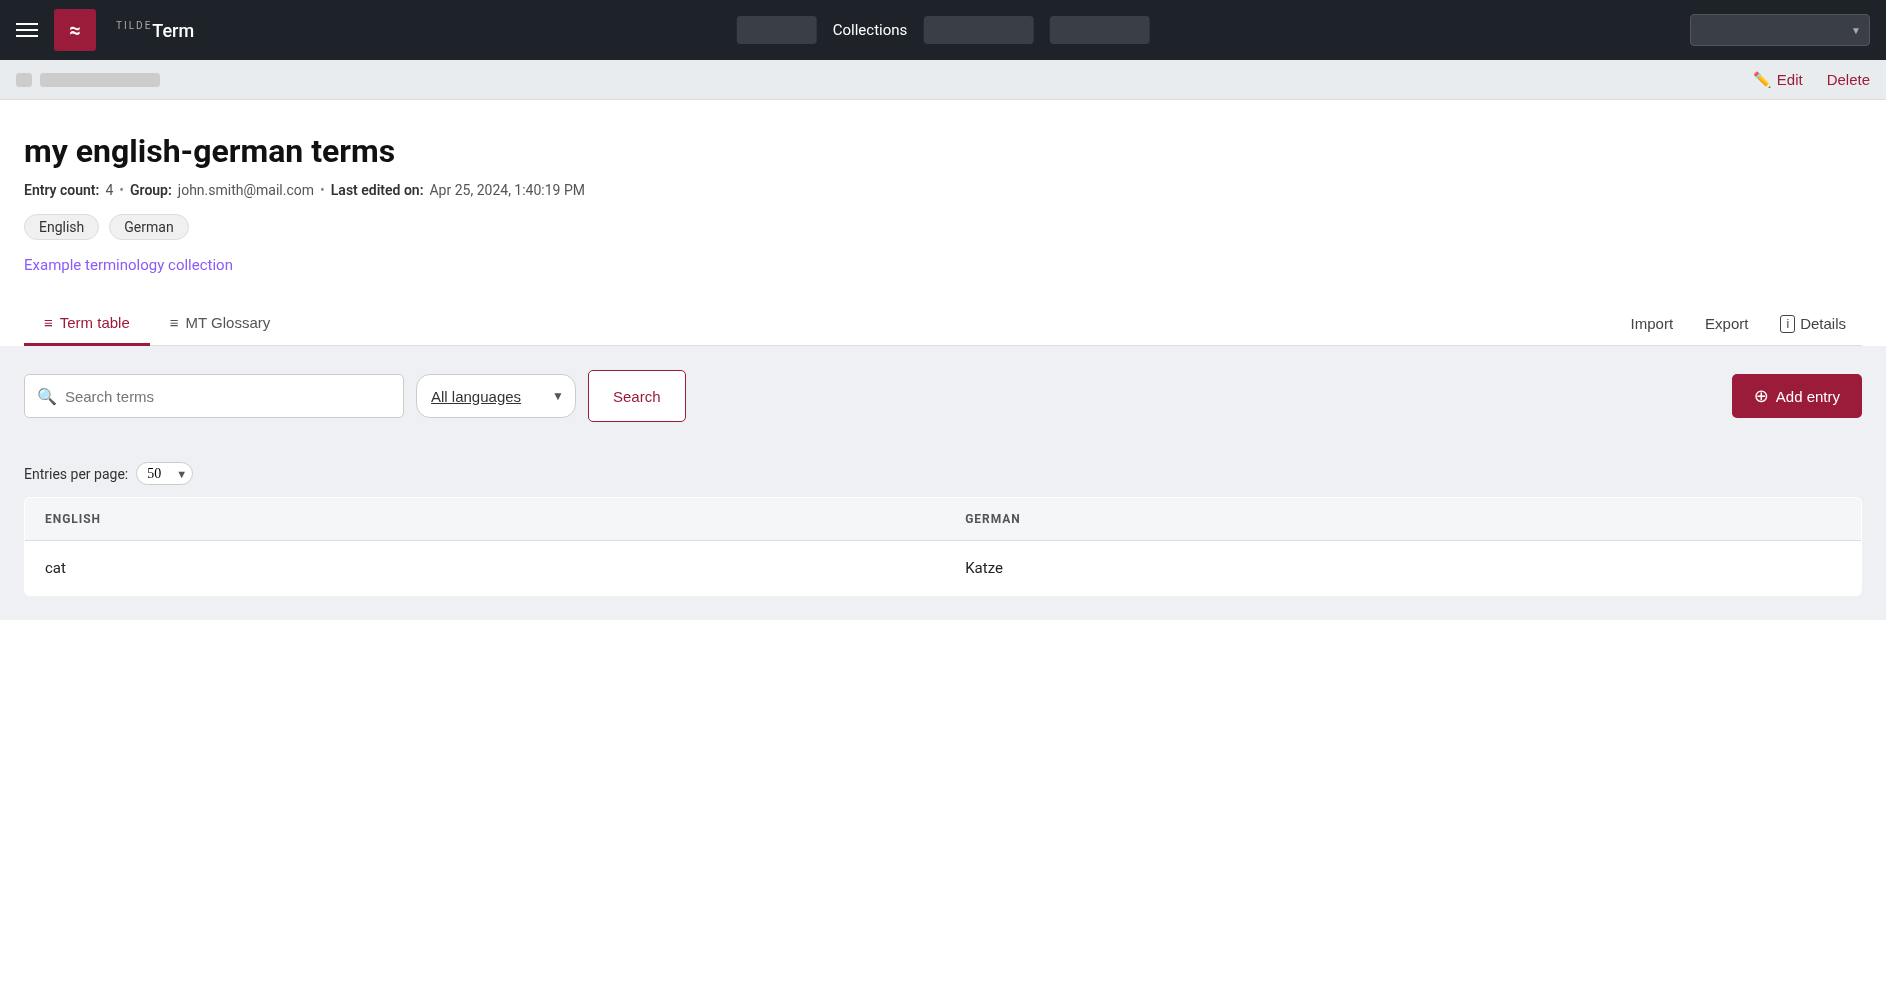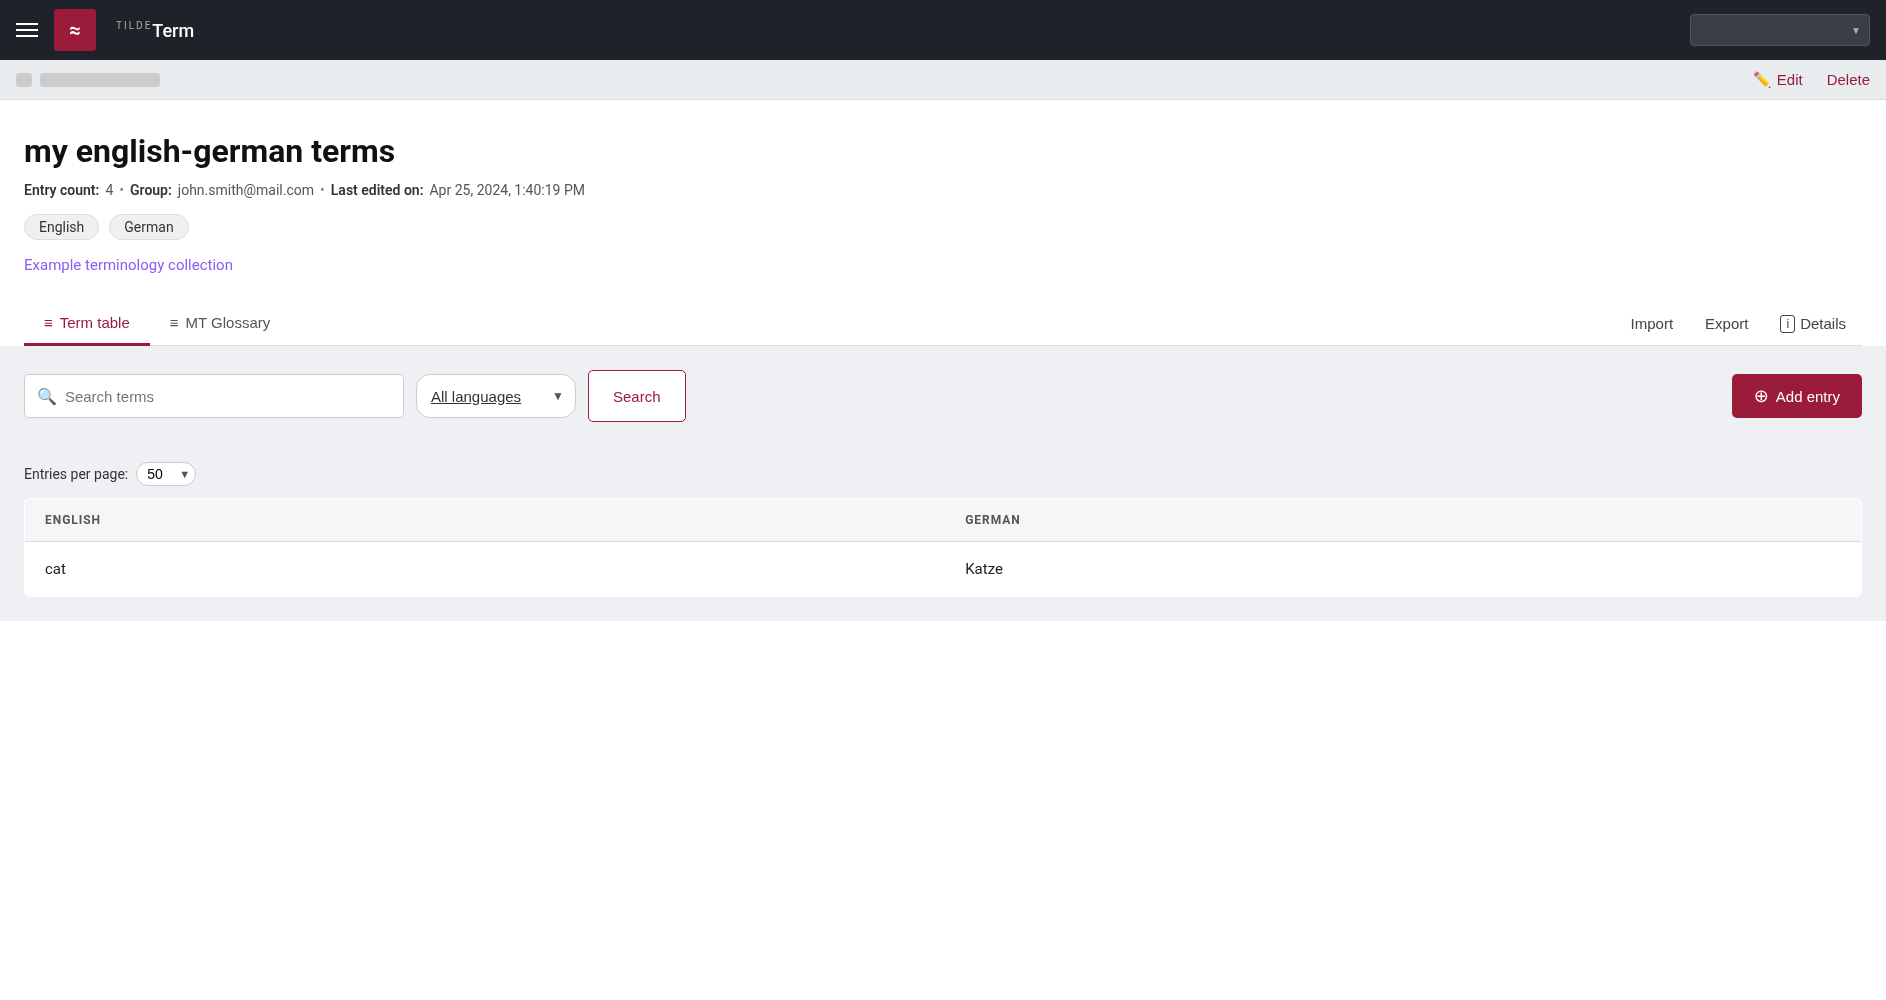--- a/index.html
+++ b/index.html
@@ -192,21 +192,21 @@
     .table-area {
       background: #eef0f3;
       padding: 0 24px 24px;
     }
     .entries-per-page {
       display: flex; align-items: center; gap: 8px; font-size: 14px; color: #333;
       padding: 16px 0 12px;
     }
     .per-page-select {
       appearance: none; background: #fff; border: 1px solid #ccc; border-radius: 12px;
-      padding: 3px 24px 3px 10px; font-size: 14px; cursor: pointer; outline: none;
+      padding: 3px 24px 3px 10px; font-size: 14px; cursor: pointer; outline: none; font-family: Liberation Serif, serif;
     }
     .per-page-wrap { position: relative; display: inline-flex; align-items: center; }
     .per-page-chevron {
       position: absolute; right: 6px; top: 50%; transform: translateY(-50%);
       pointer-events: none; color: #555; font-size: 11px;
     }
     .term-table {
       width: 100%; border-collapse: collapse; background: #fff; border-radius: 6px; overflow: hidden;
       border: 1px solid #ddd;
     }
@@ -232,20 +232,26 @@
       <span></span>
   </div>
   <div class="logo-box">
     <span class="logo-tilde">≈</span>
   </div>
   <div class="brand-text">
     <span class="brand-tilde">TILDE</span>
     <span class="brand-term">Term</span>
   </div>
 
+  <div class="nav-center">
+    <div class="nav-pill"></div>
+    <span class="nav-collections">Collections</span>
+    <div class="nav-pill nav-pill-wide"></div>
+    <div class="nav-pill nav-pill-med"></div>
+  </div>
 
   <div class="nav-right">
     <div class="nav-search-box">
       <input type="text" style="">
       <span class="nav-chevron">▼</span>
     </div>
   </div>
 </nav>
 
 <div class="breadcrumb-bar">

